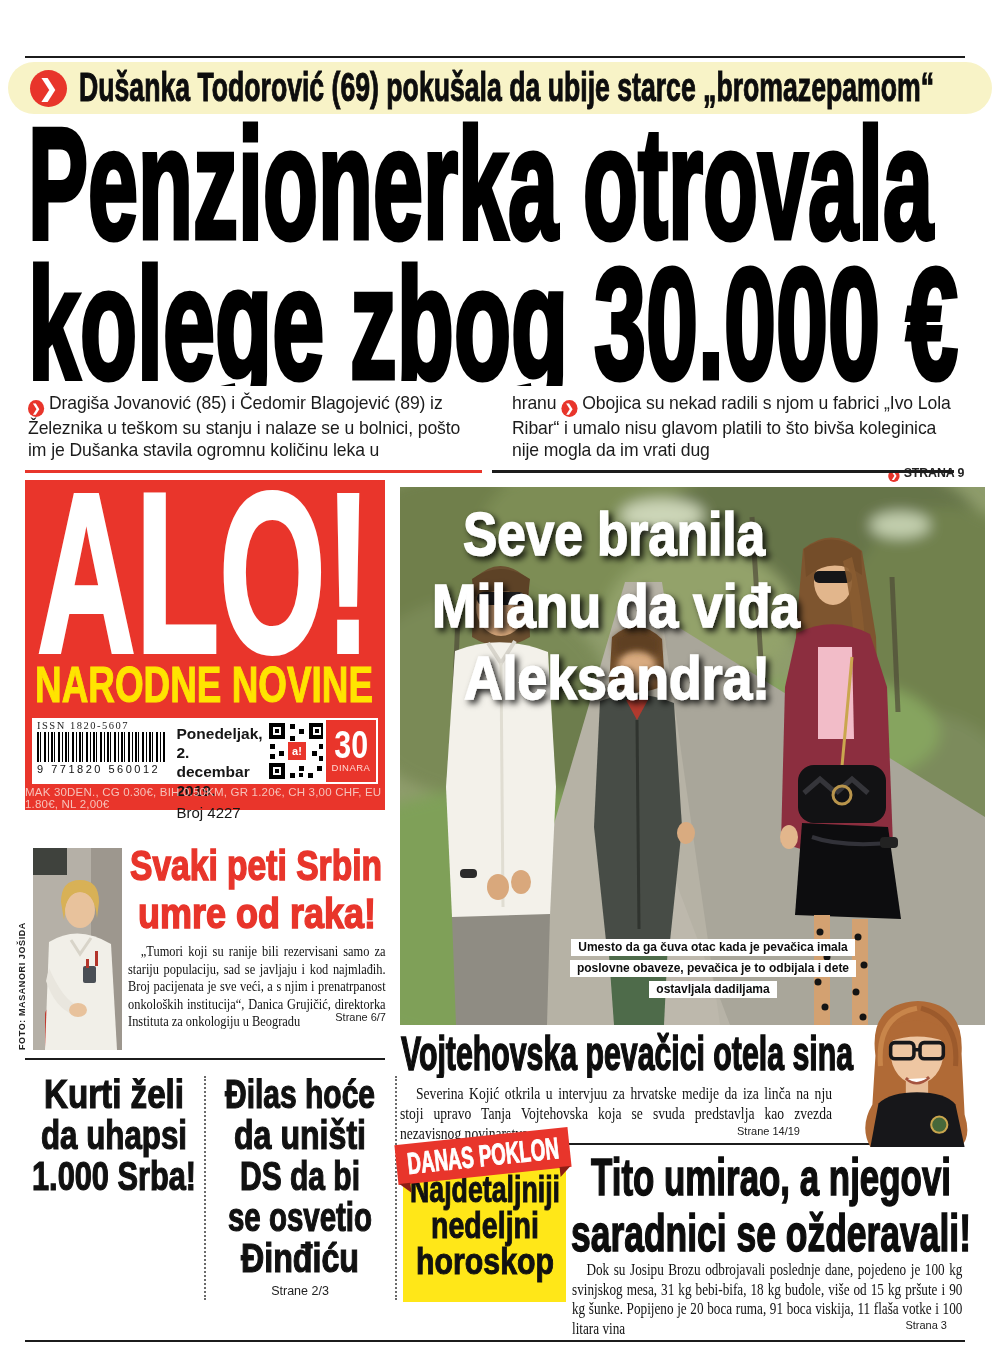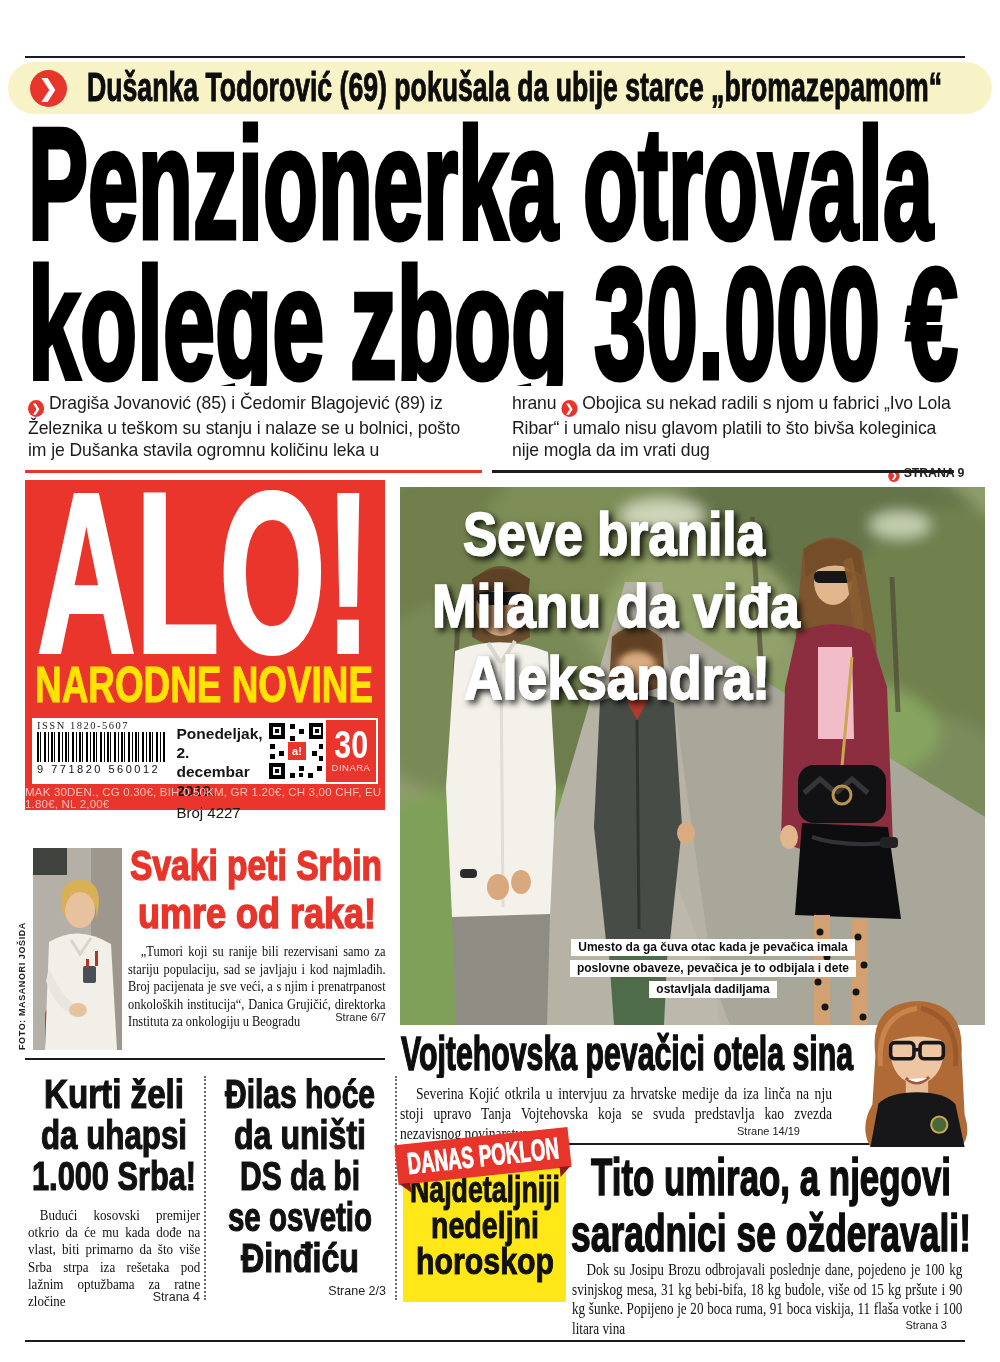--- a/index.html
+++ b/index.html
@@ -14,21 +14,21 @@
   .arr::before{content:"❯";line-height:1;}
   .arr-lg{width:37px;height:37px;font-size:23px;vertical-align:-8px;}
   .arr-md{width:17px;height:17px;font-size:11px;}
   .arr-xs{width:12px;height:12px;font-size:8px;vertical-align:-1px;margin-right:4px;}
 
   .rule{position:absolute;background:#1c1c1c;}
   .rule-red{position:absolute;background:#e8352b;}
   .dotted-v{position:absolute;width:0;border-left:2px dotted #6a6a6a;}
 
   .banner{position:absolute;left:8px;top:62px;width:984px;height:52px;background:#f8f3c7;
-          display:flex;align-items:center;padding-left:22px;box-sizing:border-box;gap:20px;border-radius:26px;}
+          display:flex;align-items:center;padding-left:22px;box-sizing:border-box;gap:12px;border-radius:26px;}
 
   .deck{position:absolute;left:28px;top:392px;width:960px;display:flex;gap:8px;
         font-size:18.5px;line-height:21.5px;letter-spacing:-0.1px;color:#1b1b1b;}
   .deck-col{width:488px;transform:scaleX(0.95);transform-origin:0 0;}
   .deck-pref{display:block;text-align:right;margin-top:2px;font-size:13px;font-weight:bold;color:#222;}
 
   .masthead{position:absolute;left:25px;top:480px;width:360px;height:330px;background:#e9352b;}
   .mh-strip{position:absolute;left:7px;top:238px;width:346px;height:66px;background:#fff;
             display:flex;align-items:stretch;}
   .issn{font-family:"Liberation Serif",serif;font-size:10.5px;letter-spacing:1.5px;color:#222;}
@@ -301,35 +301,31 @@
     <div class="pref pref-line" style="width:258px;">Strane 6/7</div>
   </div>
 
   <div class="rule" style="left:25px;top:1058px;width:360px;height:2px;"></div>
 
   <svg class="abs" style="left:28px;top:1078px;" width="172" height="120">
     <text x="16" y="30" font-size="40" textLength="140" lengthAdjust="spacingAndGlyphs" fill="#111" stroke="#111" stroke-width="1.2">Kurti želi</text>
     <text x="13" y="71" font-size="40" textLength="146" lengthAdjust="spacingAndGlyphs" fill="#111" stroke="#111" stroke-width="1.2">da uhapsi</text>
     <text x="4" y="112" font-size="40" textLength="164" lengthAdjust="spacingAndGlyphs" fill="#111" stroke="#111" stroke-width="1.2">1.000 Srba!</text>
   </svg>
-  <div class="abs" style="left:28px;top:1206px;width:172px;">
-    <div class="serifbody" style="width:205px;font-size:15.5px;line-height:17.2px;text-indent:14px;transform:scaleX(0.84);">Budući kosovski premijer otkrio da će mu kada dođe na vlast, biti primarno da što više Srba strpa iza rešetaka pod lažnim optužbama za ratne zločine</div>
-    <div class="pref pref-line" style="width:172px;font-size:12.5px;">Strana 4</div>
-  </div>
 
   <div class="dotted-v" style="left:204px;top:1076px;height:224px;"></div>
 
   <svg class="abs" style="left:214px;top:1078px;" width="172" height="202">
     <text x="11" y="30" font-size="40" textLength="150" lengthAdjust="spacingAndGlyphs" fill="#111" stroke="#111" stroke-width="1.2">Đilas hoće</text>
     <text x="20" y="71" font-size="40" textLength="132" lengthAdjust="spacingAndGlyphs" fill="#111" stroke="#111" stroke-width="1.2">da uništi</text>
     <text x="26" y="112" font-size="40" textLength="120" lengthAdjust="spacingAndGlyphs" fill="#111" stroke="#111" stroke-width="1.2">DS da bi</text>
     <text x="14" y="153" font-size="40" textLength="144" lengthAdjust="spacingAndGlyphs" fill="#111" stroke="#111" stroke-width="1.2">se osvetio</text>
     <text x="27" y="194" font-size="40" textLength="118" lengthAdjust="spacingAndGlyphs" fill="#111" stroke="#111" stroke-width="1.2">Đinđiću</text>
   </svg>
-  <div class="abs pref" style="left:214px;top:1284px;width:172px;text-align:right;font-size:12.5px;">Strane 2/3</div>
+  <div class="abs pref" style="left:214px;top:1284px;width:172px;text-align:center;font-size:12.5px;">Strane 2/3</div>
 
   <div class="dotted-v" style="left:395px;top:1076px;height:224px;"></div>
 
   <svg class="abs" style="left:400px;top:1026px;" width="458" height="52">
     <text x="1" y="44" font-size="48" textLength="452" lengthAdjust="spacingAndGlyphs" fill="#0d0d0d" stroke="#0d0d0d" stroke-width="1.5">Vojtehovska pevačici otela sina</text>
   </svg>
   <div class="abs" style="left:400px;top:1084px;width:432px;">
     <div class="serifbody" style="width:540px;font-size:17px;line-height:20px;text-indent:20px;">Severina Kojić otkrila u intervjuu za hrvatske medije da iza linča na nju stoji upravo Tanja Vojtehovska koja se svuda predstavlja kao zvezda nezavisnog novinarstva</div>
     <div class="pref pref-line" style="width:400px;">Strane 14/19</div>
   </div>

